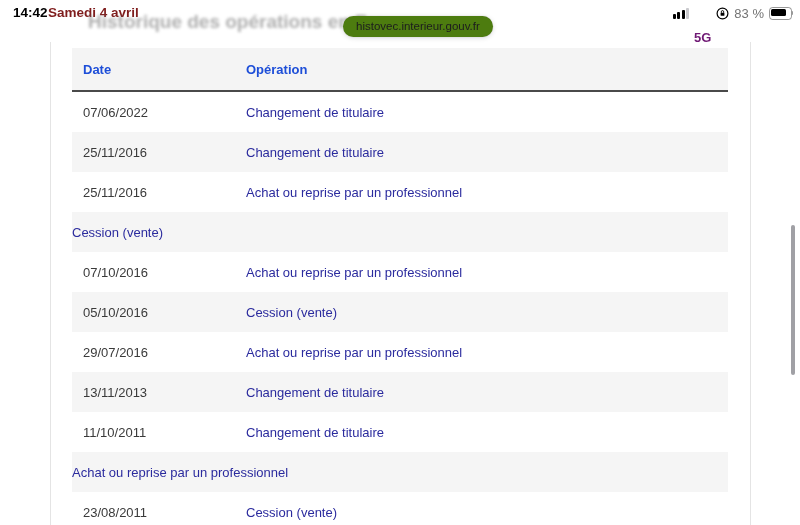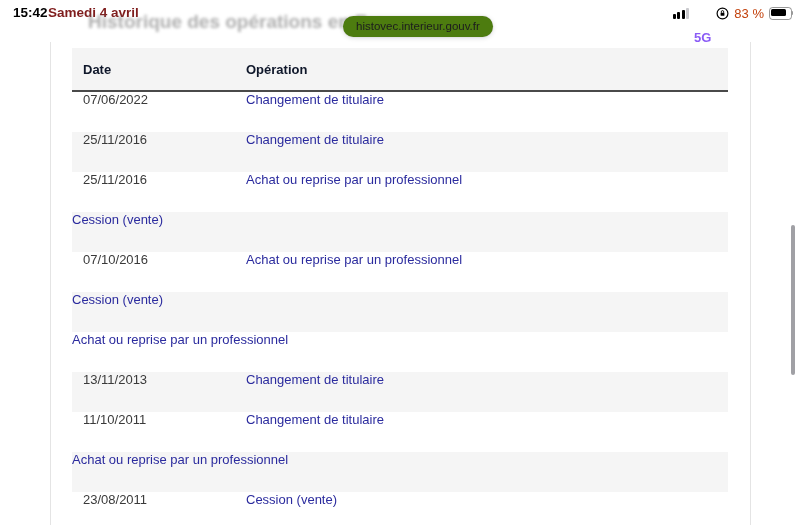--- a/index.html
+++ b/index.html
@@ -12,22 +12,22 @@
   .statusbar{position:absolute;top:0;left:0;width:800px;height:28px;}
   .sb-time{position:absolute;left:13px;top:5px;font-size:13.5px;font-weight:700;color:#000;}
   .sb-date{position:absolute;left:48px;top:5px;font-size:13.5px;font-weight:700;color:#7f1d1d;}
   .sb-right{position:absolute;right:7px;top:4px;height:18px;display:flex;align-items:center;gap:5px;}
   .sig{display:flex;align-items:flex-end;gap:1.5px;height:11px;}
   .sig i{display:block;width:3px;border-radius:1px;background:#000;}
   .sig i:nth-child(1){height:4.5px;}
   .sig i:nth-child(2){height:6.5px;}
   .sig i:nth-child(3){height:8.5px;}
   .sig i:nth-child(4){height:10.5px;background:#c9c9cd;}
-  .sb-5g{font-size:13px;font-weight:600;color:#8b5cf6;margin-top:48px;}
-  .sb-pct{font-size:13px;font-weight:500;color:#c2410c;}
+  .sb-5g{font-size:13px;font-weight:600;color:#701a75;margin-top:48px;}
+  .sb-pct{font-size:13px;font-weight:500;color:#737373;}
   .battery{position:relative;width:24px;height:12px;}
   .bat-body{position:absolute;left:0;top:0;width:21px;height:11px;border:1px solid rgba(0,0,0,.4);border-radius:3.5px;}
   .bat-fill{position:absolute;left:2px;top:2px;width:15px;height:7px;background:#000;border-radius:1.5px;}
   .bat-nub{position:absolute;right:0;top:3.5px;width:1.5px;height:4px;background:rgba(0,0,0,.4);border-radius:0 2px 2px 0;}
   .locksvg{display:block;}
   
   .faded-heading{
     position:absolute;left:88px;top:11px;font-size:19px;font-weight:700;
     color:#6e6e6e;filter:blur(1.4px);opacity:.55;white-space:nowrap;z-index:1;
   }
@@ -38,33 +38,33 @@
     font-size:11.5px;font-weight:500;color:#1c1c1e;z-index:2;
   }
   
   .edge{position:absolute;top:42px;bottom:0;width:1px;background:#e4e4e4;}
   .edge-left{left:50px;}
   .edge-right{left:750px;}
   .scroll-thumb{position:absolute;left:791px;top:225px;width:4px;height:150px;background:#a0a0a5;border-radius:2px;}
   
   .table{position:absolute;left:72px;top:48px;width:656px;font-size:13px;}
   .thead{display:flex;align-items:center;height:42px;background:#f4f4f4;border-bottom:2px solid #4a4a4a;}
-  .th{font-weight:700;color:#0f172a;}
+  .th{font-weight:700;color:#1d4ed8;}
   .col-date{width:174px;padding-left:11px;box-sizing:border-box;flex-shrink:0;}
   .col-op{flex:1;}
-  .trow{display:flex;height:40px;}
+  .trow{display:flex;align-items:center;height:40px;}
   .tbody .trow:nth-child(even){background:#f5f5f5;}
   .cell-date{color:#3a3a3a;}
   .cell-op{color:var(--link-blue,#2b2b9e);}
 </style>
 </head>
 <body>
 
 <div class="statusbar">
-  <span class="sb-time">15:42</span>
+  <span class="sb-time">14:42</span>
   <span class="sb-date">Samedi 4 avril</span>
   <div class="sb-right">
     <span class="sig">
         <i></i>
         <i></i>
         <i></i>
         <i></i>
       </span>
     <span class="sb-5g">5G</span>
     <svg class="locksvg" width="13" height="13" viewBox="0 0 13 13">
@@ -114,24 +114,26 @@
   <div class="trow">
     <div class="col-op cell-op">Cession (vente)</div>
   </div>
 
   <div class="trow">
     <div class="col-date cell-date">07/10/2016</div>
     <div class="col-op cell-op">Achat ou reprise par un professionnel</div>
   </div>
 
   <div class="trow">
+    <div class="col-date cell-date">05/10/2016</div>
     <div class="col-op cell-op">Cession (vente)</div>
   </div>
 
   <div class="trow">
+    <div class="col-date cell-date">29/07/2016</div>
     <div class="col-op cell-op">Achat ou reprise par un professionnel</div>
   </div>
 
   <div class="trow">
     <div class="col-date cell-date">13/11/2013</div>
     <div class="col-op cell-op">Changement de titulaire</div>
   </div>
 
   <div class="trow">
     <div class="col-date cell-date">11/10/2011</div>

